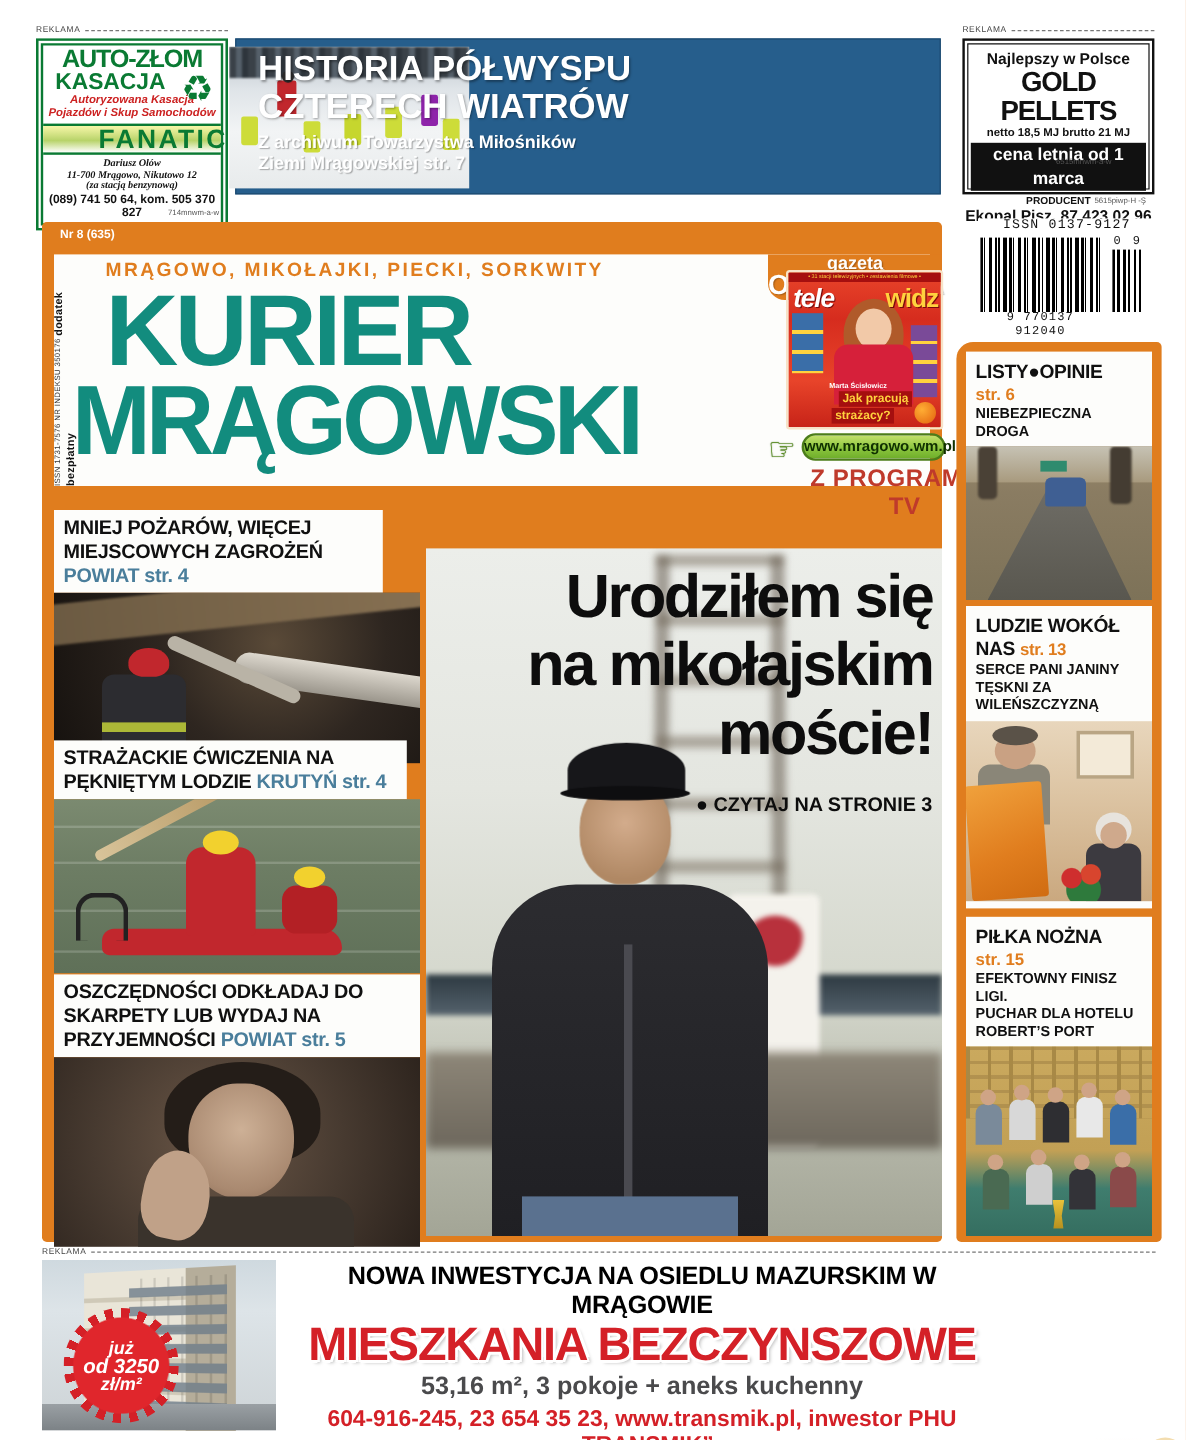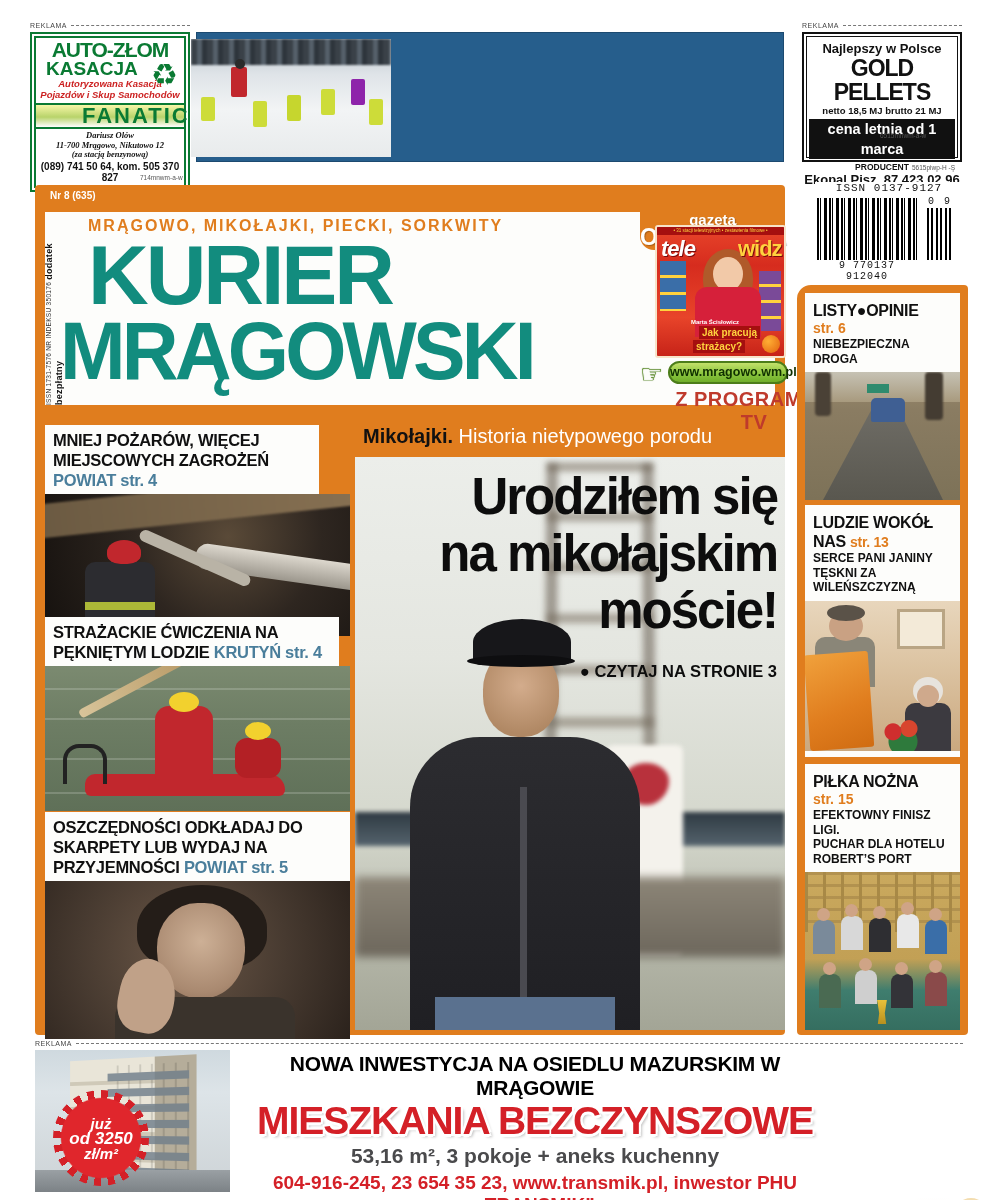--- a/index.html
+++ b/index.html
@@ -219,20 +219,28 @@
       <div class="trees"></div>
       <div class="fig" style="left:40px; top:28px; width:16px; height:30px; background:#c1272d;"></div>
       <div class="fig" style="left:44px; top:20px; width:10px; height:10px; border-radius:50%; background:#2b2b2b;"></div>
       <div class="fig" style="left:10px; top:58px; width:14px; height:24px; background:#cddc39;"></div>
       <div class="fig" style="left:62px; top:62px; width:14px; height:26px; background:#cddc39;"></div>
       <div class="fig" style="left:96px; top:56px; width:14px; height:26px; background:#c6d62e;"></div>
       <div class="fig" style="left:130px; top:50px; width:14px; height:26px; background:#cddc39;"></div>
       <div class="fig" style="left:160px; top:40px; width:14px; height:26px; background:#8e24aa;"></div>
       <div class="fig" style="left:178px; top:60px; width:14px; height:26px; background:#cddc39;"></div>
     </div>
+    <div class="txt">
+      <div class="t1">HISTORIA PÓŁWYSPU</div>
+      <div class="t1">CZTERECH WIATRÓW</div>
+      <div class="s1">
+        <div>Z archiwum Towarzystwa Miłośników</div>
+        <div>Ziemi Mrągowskiej str. 7</div>
+      </div>
+    </div>
   </div>
 
   <div class="abs reklama-line" style="left:802px; top:22px; width:160px;">
     <span>REKLAMA</span>
       <span class="dots"></span>
   </div>
   <div class="abs ad-gold">
     <div class="g1">Najlepszy w Polsce</div>
     <div class="g2">GOLD PELLETS</div>
     <div class="g3">netto 18,5 MJ brutto 21 MJ</div>
@@ -317,23 +325,20 @@
       <div class="h"><span>PRZYJEMNOŚCI </span><span class="ref">POWIAT str. 5</span></div>
     </div>
     <div class="woman-photo photo">
       <div class="hair"></div>
         <div class="face"></div>
         <div class="shawl"></div>
         <div class="hand"></div>
     </div>
   </div>
 
-  <div class="abs kicker">
-    <b>Mikołajki.</b><span> Historia nietypowego porodu</span>
-  </div>
   <div class="abs main-photo photo">
     <div class="tower"></div>
     <div class="deck"></div>
     <div class="bannerflag"></div>
     <div class="shield"></div>
     <div class="houses"></div>
     <div class="man-jacket"></div>
     <div class="man-zip"></div>
     <div class="man-face"></div>
     <div class="man-cap"></div>

